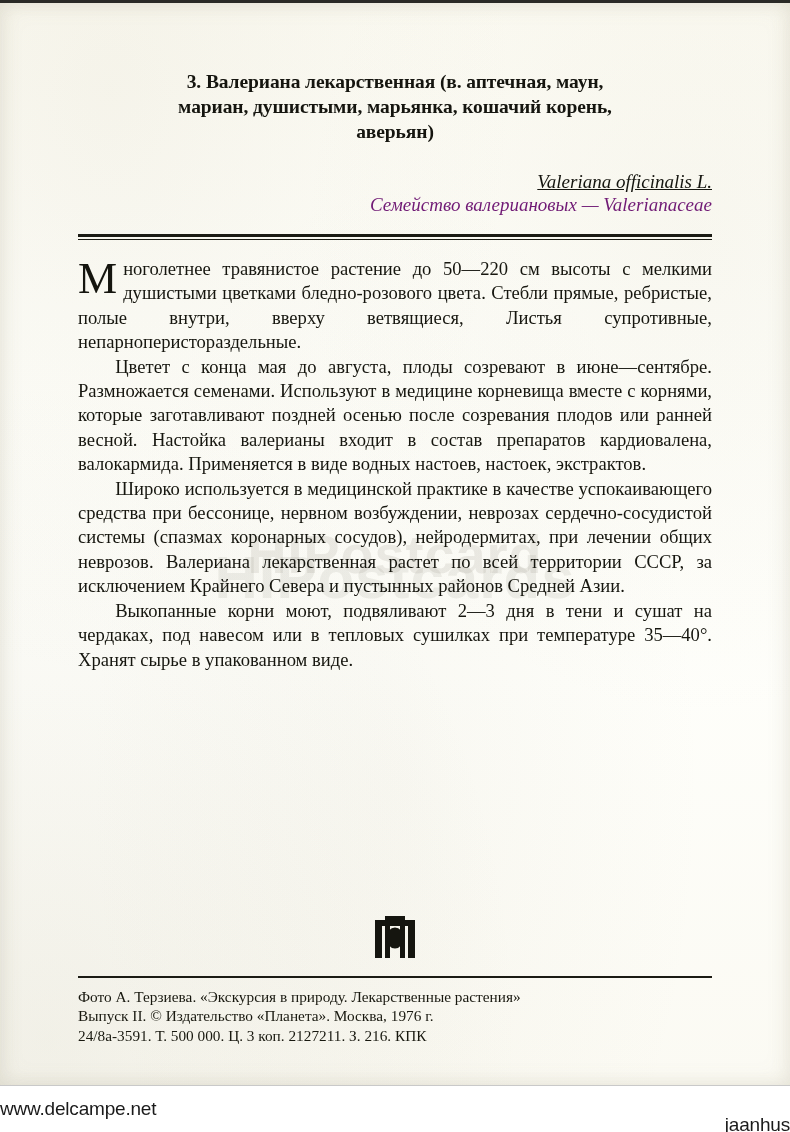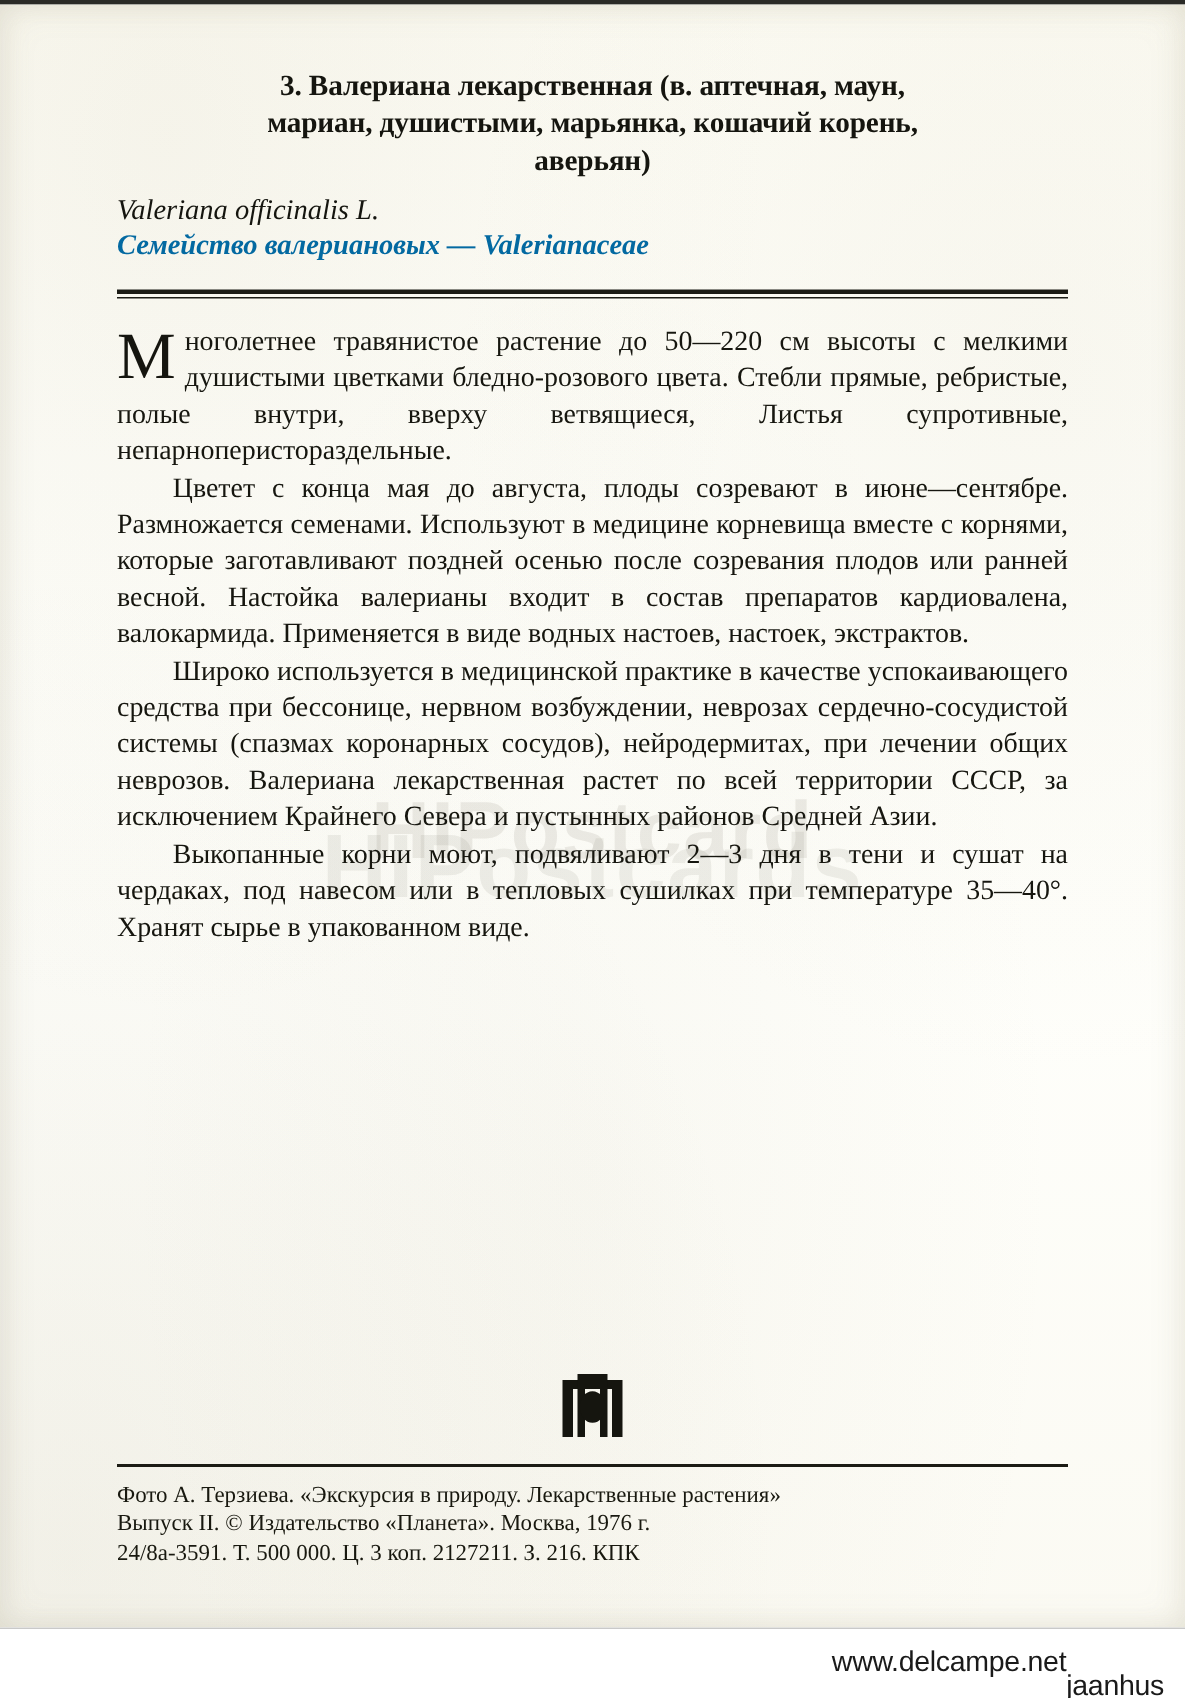--- a/index.html
+++ b/index.html
@@ -47,44 +47,44 @@
 
   #content {
     position: relative;
     z-index: 3;
     padding: 0 78px;
     box-sizing: border-box;
     height: 100%;
   }
 
   
-  #header { padding-top: 42px; }
+  #header { padding-top: 66px; }
   .title-line {
     text-align: center;
     font-weight: bold;
     font-size: 19.5px;
     line-height: 25px;
     color: #15150f;
     letter-spacing: -0.1px;
   }
   .latin-name {
-    text-align: left;
+    text-align: right;
     font-style: italic;
     font-size: 19px;
     line-height: 23px;
     color: #15150f;
-    margin-top: 9px;
+    margin-top: 26px;
+    text-decoration: underline;
   }
   .family-name {
-    text-align: left;
+    text-align: right;
     font-style: italic;
     font-size: 19px;
     line-height: 23px;
-    color: #0369a1;
-    font-weight: bold;
+    color: #701a75;
   }
 
   
   #title-rule {
     margin: 18px 0 0 0;
     height: 6px;
     position: relative;
   }
   #title-rule .bar-thick {
     position: absolute; left: 0; right: 0; top: 0;
@@ -173,22 +173,22 @@
   
   #bottom-bar {
     position: relative;
     width: 790px;
     height: 47px;
     background: #ffffff;
     border-top: 1px solid #c9c9c9;
     box-sizing: border-box;
     display: flex;
     align-items: center;
-    justify-content: flex-end;
-    padding: 0 14px;
+    justify-content: space-between;
+    padding: 0 0;
     font-family: "Liberation Sans", "DejaVu Sans", sans-serif;
   }
   #delcampe-url {
     font-size: 19px;
     color: #1a1a1a;
     letter-spacing: -0.2px;
   }
   #seller-name {
     font-size: 19px;
     color: #1a1a1a;

